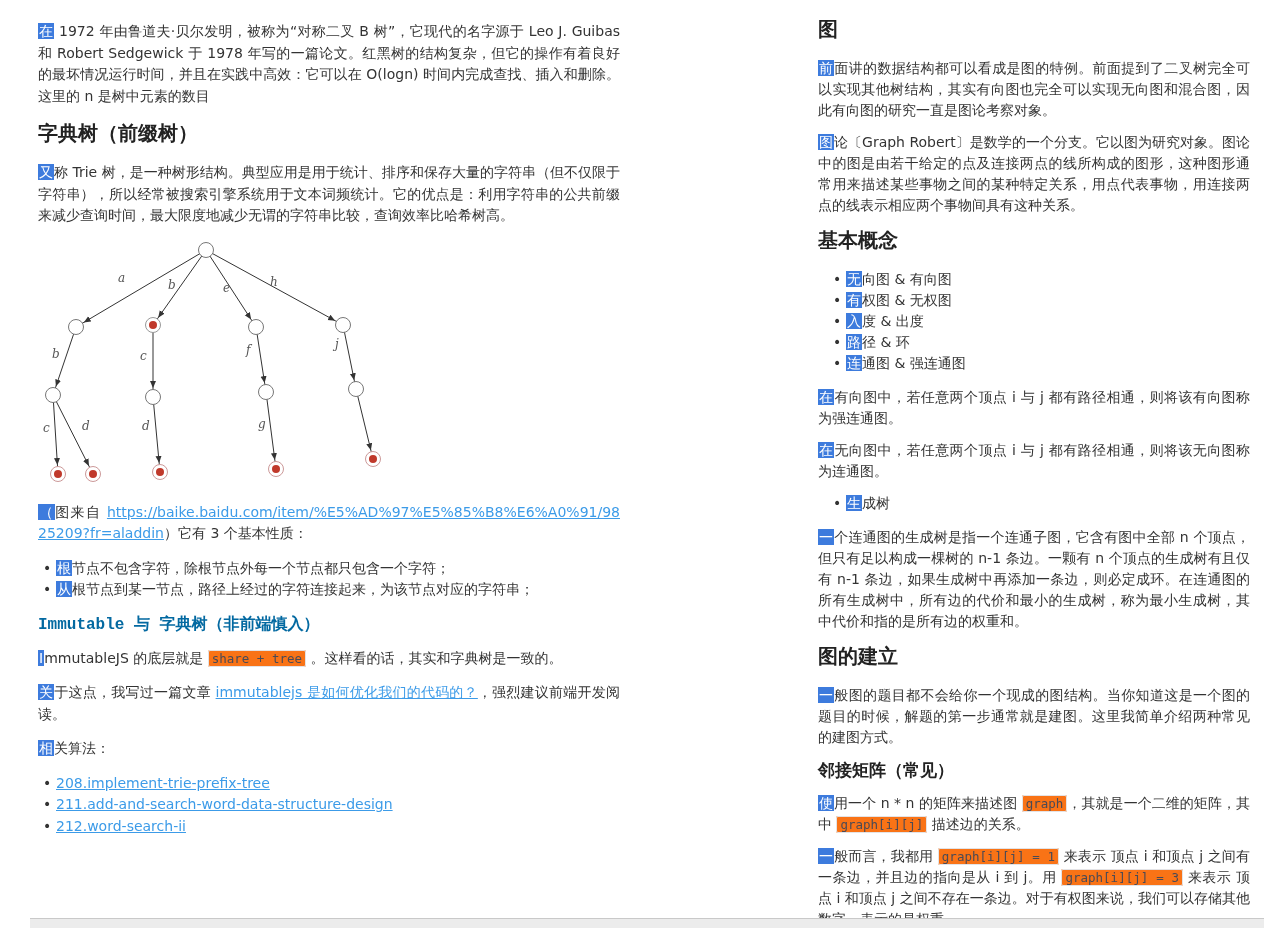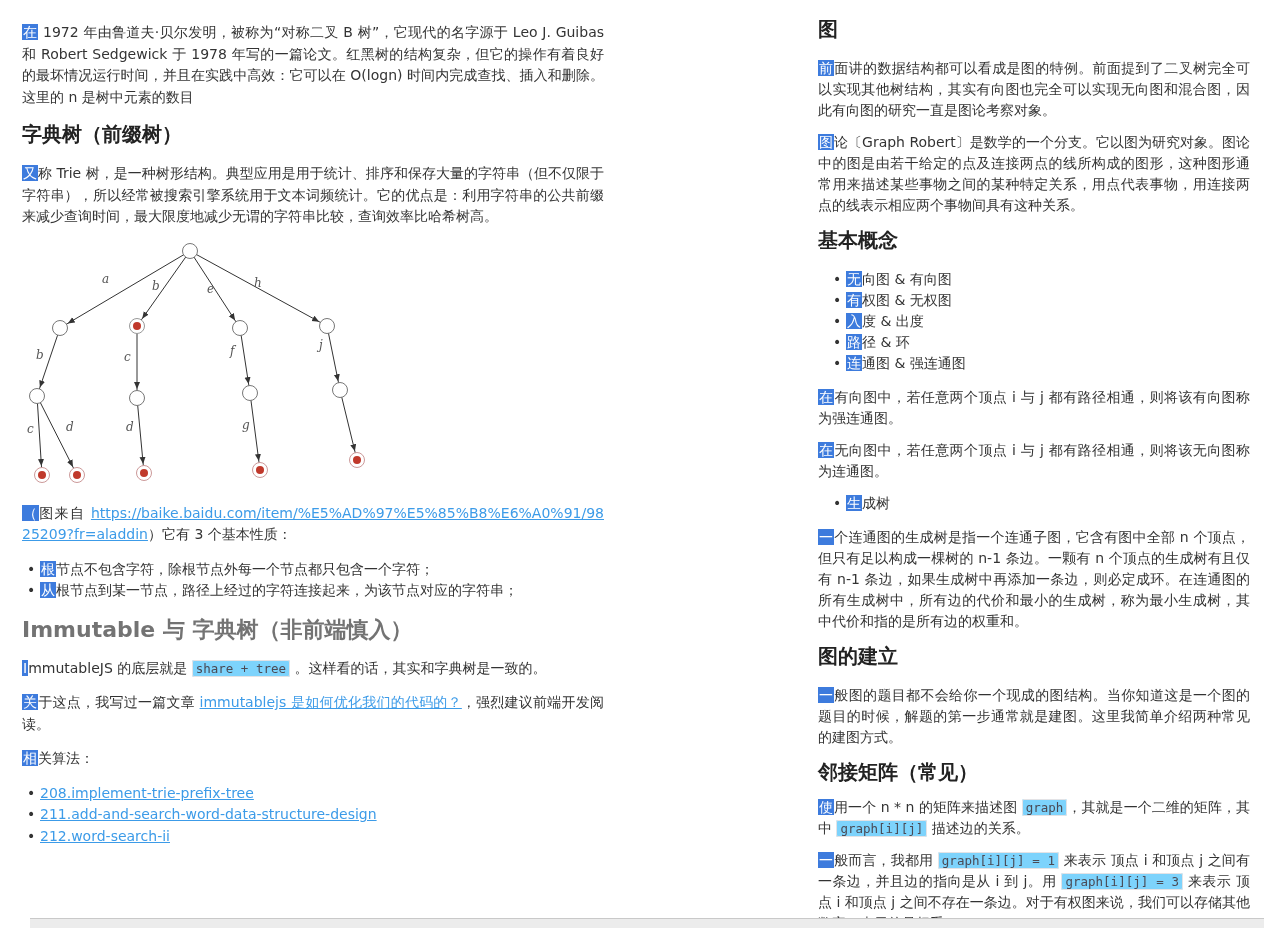--- a/index.html
+++ b/index.html
@@ -2,36 +2,36 @@
 <html><head>
 <meta charset="utf-8">
 <style>
   html,body{margin:0;padding:0;}
   body{
     width:1264px;height:928px;position:relative;overflow:hidden;
     background:#ffffff;color:#333;
     font-family:"DejaVu Sans","Liberation Sans",sans-serif;
   }
   .col{position:absolute;top:0;}
-  .col-left{left:22px;width:582px;padding-top:8px;margin-top:14px;}
+  .col-left{left:38px;width:582px;padding-top:21px;}
   .col-right{left:818px;width:432px;padding-top:8px;}
   p.body{font-size:14px;line-height:21.5px;margin:0 0 13px;text-align:justify;}
   .col-right p.body{line-height:21px;margin-bottom:11px;}
   h1.sec-xl{font-size:20px;font-weight:bold;color:#222;margin:8px 0 15px;}
-  h2.sec-lg{font-size:22px;font-weight:bold;color:#737373;margin:10px 0 13px;}
-  h3.sec-md{font-size:20px;font-weight:bold;color:#222;margin:8px 0 11px;}
+  h2.sec-lg{font-size:16px;font-weight:bold;color:#0369a1;margin:10px 0 13px;font-family:Liberation Mono, monospace;}
+  h3.sec-md{font-size:17px;font-weight:bold;color:#222;margin:8px 0 11px;}
   .hl-char{background:#3d7bdd;color:#fff;padding:0 1px;}
   a.link{color:#3c9be8;text-decoration:underline;cursor:pointer;word-break:break-all;}
   ul.plain{list-style:none;margin:0 0 13px;padding:0 0 0 18px;}
   ul.plain li{position:relative;font-size:14px;line-height:21.5px;text-align:justify;}
   .col-right ul.plain li{line-height:21px;margin-left:10px;}
   ul.plain li::before{content:"\2022";position:absolute;left:-13px;top:0;color:#333;}
   code.inline{
     font-family:"DejaVu Sans Mono","Liberation Mono",monospace;
-    font-size:12.5px;background:#7dd3fc;border:1px solid #e3e3e6;border-radius:2px;
+    font-size:12.5px;background:#f97316;border:1px solid #e3e3e6;border-radius:2px;
     padding:0 3px;color:#4a4a55;
   }
   figure.tree{margin:0 0 10px;}
   svg text.edge-lbl{font-family:"DejaVu Serif","Liberation Serif",serif;font-style:italic;font-size:12px;fill:#555;}
   .page-bottom{
     position:absolute;left:30px;right:0;bottom:0;height:9px;
     background:#ececec;border-top:1px solid #c9c9c9;
   }
 </style>
 </head>

